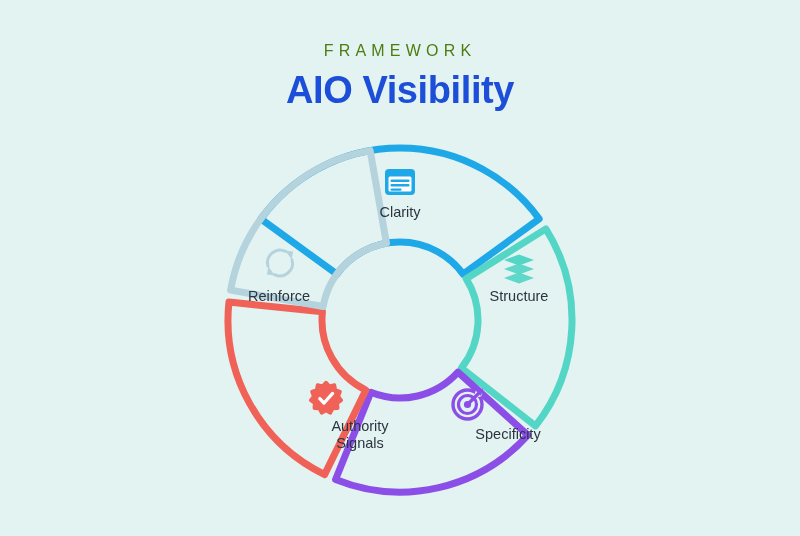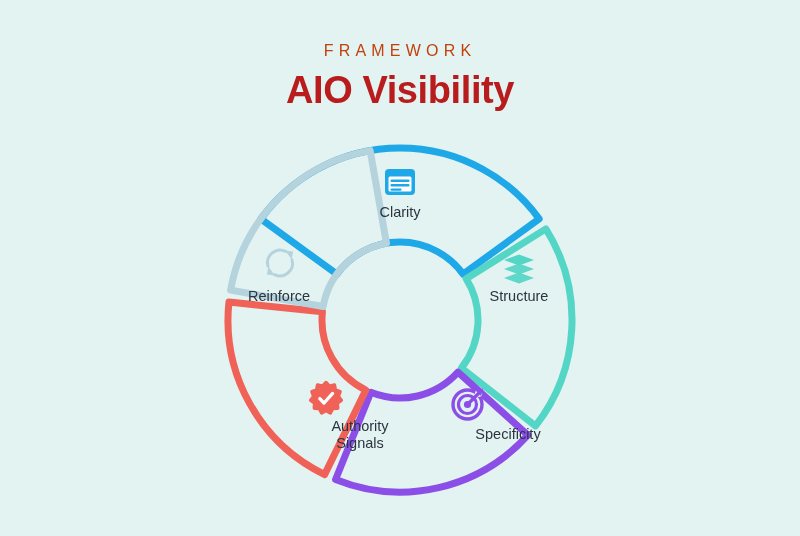--- a/index.html
+++ b/index.html
@@ -24,29 +24,29 @@
     position: absolute;
     top: 42px;
     left: 0;
     width: 800px;
     text-align: center;
   }
   #eyebrow {
     font-size: 16px;
     letter-spacing: 5.2px;
     font-weight: 500;
-    color: #c2410c;
+    color: #4d7c0f;
     text-transform: uppercase;
     line-height: 1.1;
   }
   #title {
     margin-top: 9px;
     font-size: 38px;
     font-weight: bold;
-    color: #b91c1c;
+    color: #1d4ed8;
     letter-spacing: -0.4px;
     line-height: 1.15;
   }
   
   #wheel {
     position: absolute;
     left: 0;
     top: 0;
     width: 800px;
     height: 536px;

